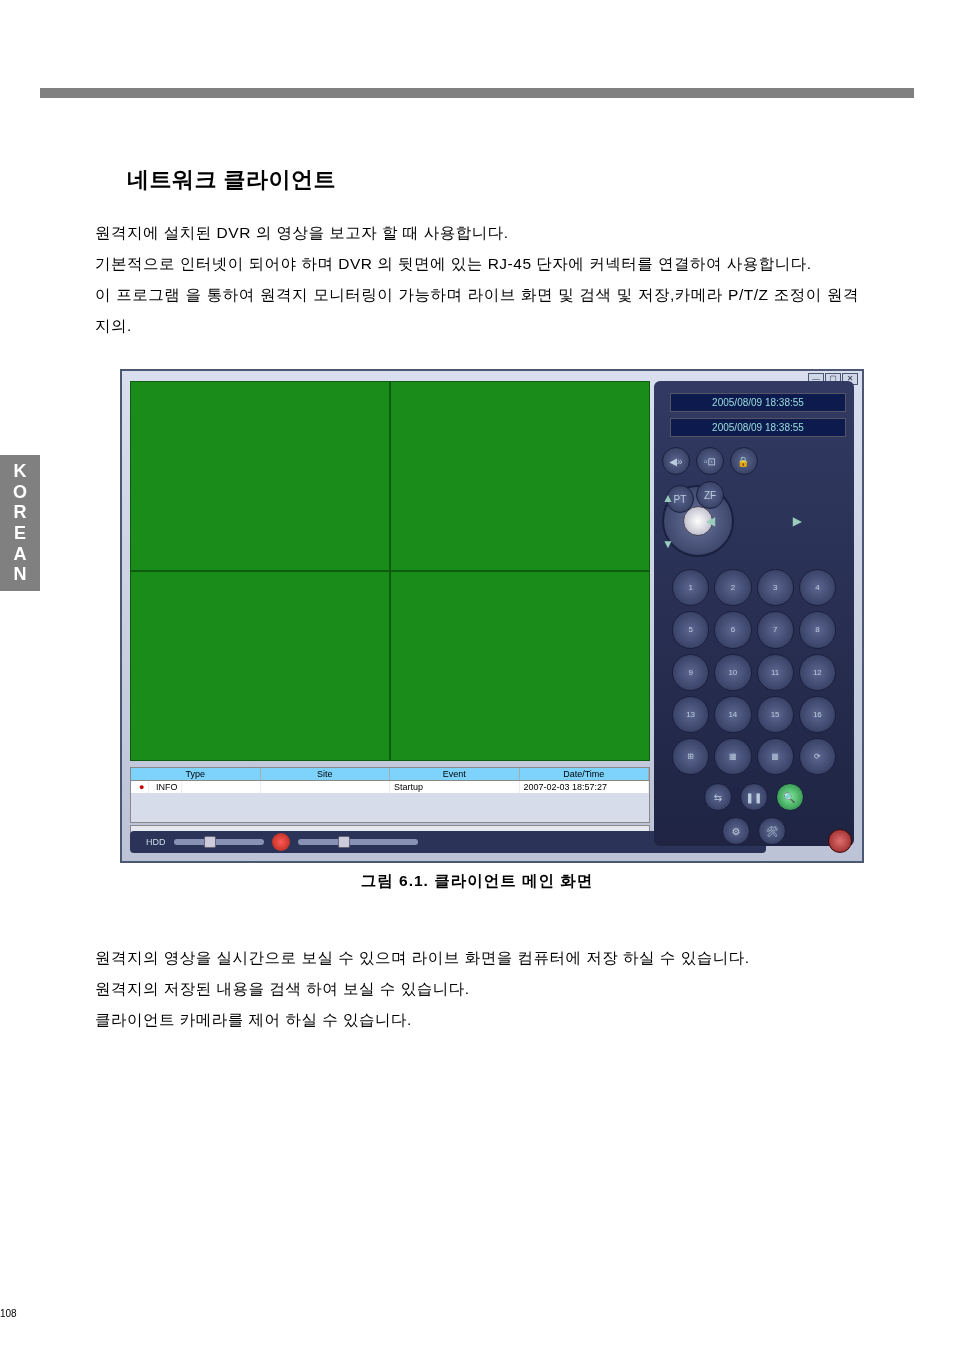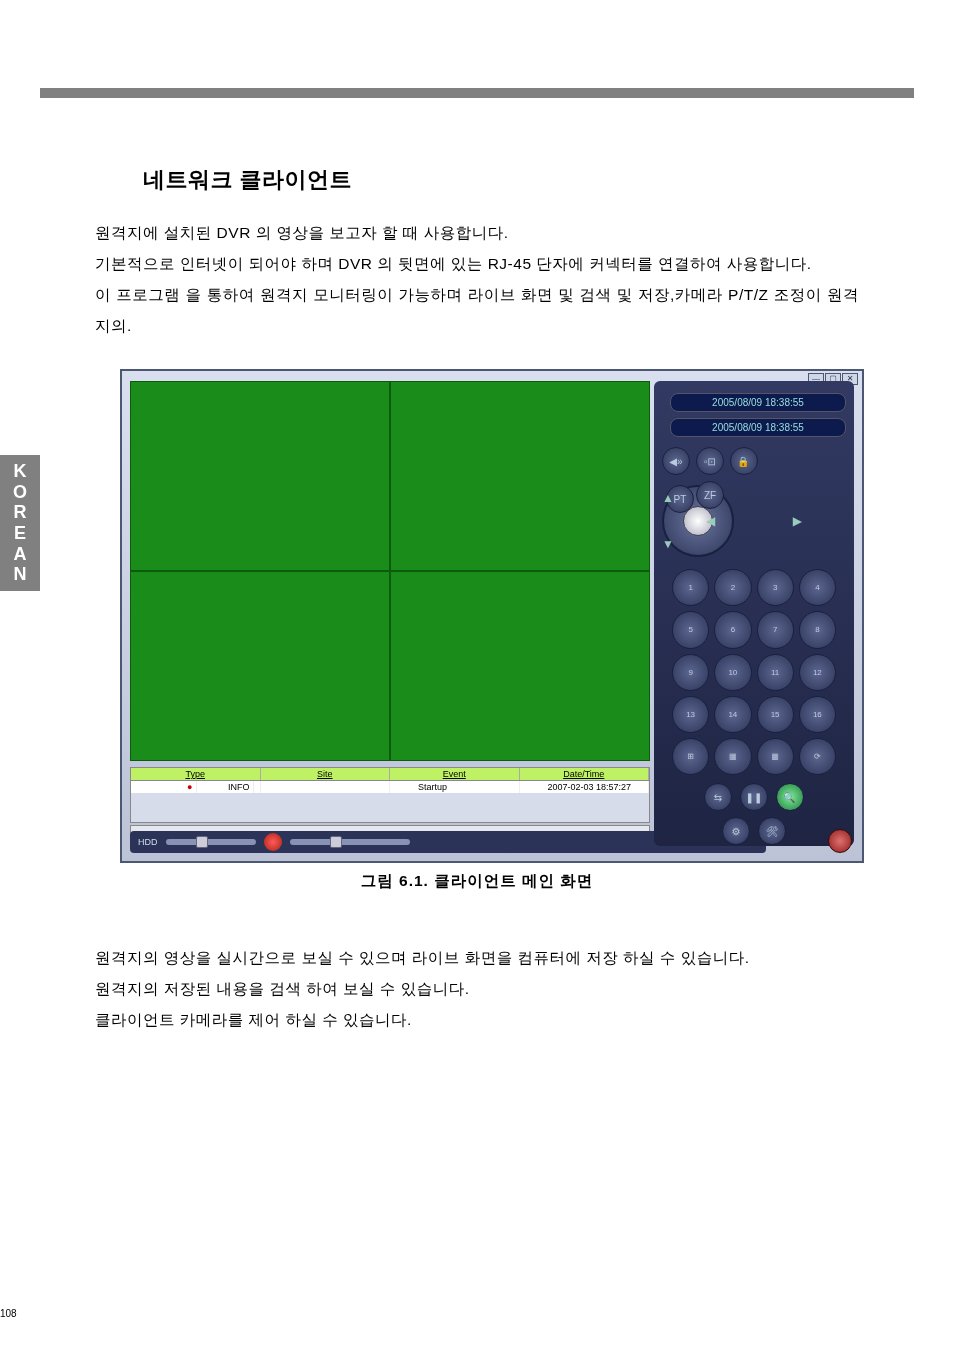--- a/index.html
+++ b/index.html
@@ -1,49 +1,49 @@
 <!DOCTYPE html>
 <html><head>
 <meta charset="utf-8">
 <style>
   * { box-sizing: border-box; margin: 0; padding: 0; }
   html, body { width: 954px; height: 1349px; background: #fff; font-family: "Malgun Gothic", Arial, sans-serif; color: #000; }
   .top-bar { height: 95px; background: #fff; }
   .top-line { position: absolute; top: 88px; left: 40px; right: 40px; height: 10px; background: #808080; }
   .page { position: relative; padding: 60px 95px 0 95px; }
   .side-tab { position: absolute; left: 0; top: 455px; width: 40px; background: #808080; color: #fff; padding: 6px 0; border-radius: 0 0 0 0; display:flex; flex-direction:column; align-items:center; font-size: 18px; font-weight: bold; line-height: 1.15; }
-  h1.title { font-size: 22px; font-weight: bold; margin: 10px 0 22px 48px; letter-spacing: 0.5px; }
+  h1.title { font-size: 22px; font-weight: bold; margin: 10px 0 22px 32px; letter-spacing: 0.5px; }
   p.body { font-size: 15.5px; line-height: 2.0; letter-spacing: 0.5px; text-align: justify; }
   .screenshot-wrap { margin: 28px 0 8px 25px; }
   .app-window { width: 744px; height: 494px; background: linear-gradient(#d9dfee,#bcc3d7); border: 2px solid #4c5773; position: relative; }
   .titlebar { position: absolute; top: 0; right: 0; height: 16px; width: 85px; display:flex; justify-content:flex-end; gap:1px; padding:2px 4px; }
   .titlebar .tbtn { width:16px; height:12px; background:#cfd6e6; border:1px solid #4c5773; font-size:8px; line-height:10px; text-align:center; color:#2b3350; }
   .video-area { position: absolute; top: 10px; left: 8px; width: 520px; height: 380px; background: #1a8c1a; display:grid; grid-template-columns:1fr 1fr; grid-template-rows:1fr 1fr; }
   .video-area .cell { border: 1px solid #0d5c0d; }
   .right-panel { position: absolute; top:10px; right:8px; width: 200px; height:465px; background: linear-gradient(#323a63,#1e2442); border-radius:6px; padding:6px 8px; display:flex; flex-direction:column; gap:6px; }
   .logo-area { height:40px; }
-  .time-box { background:#0d1a4d; border:1px solid #556; color:#9dd; font-size:10px; padding:3px 2px; border-radius:8px; text-align:center;margin-left:8px; }
+  .time-box { background:#0d1a4d; border:1px solid #556; color:#9dd; font-size:10px; padding:3px 2px; border-radius:0; text-align:center;margin-left:8px; }
   .ctrl-row { display:flex; gap:6px; margin-top:4px; }
   .circ-btn { width:28px; height:28px; border-radius:50%; background: radial-gradient(#5c6690,#2b3355); border:1px solid #1a2040; display:flex; align-items:center; justify-content:center; color:#bcd; font-size:10px; }
   .ptz-pad { position:relative; height:100px; display:flex; align-items:center; margin:4px 0; }
   .ptz-pad .ring { width:72px; height:72px; border-radius:50%; background: radial-gradient(#6b76a0,#2b3355); border:2px solid #1a2040; display:flex; align-items:center; justify-content:center; }
   .ptz-pad .center { width:30px; height:30px; border-radius:50%; background:radial-gradient(#fff,#aab); border:1px solid #445; }
   .arrow { position:absolute; color:#9cb; font-size:12px; }
   .cam-grid { display:grid; grid-template-columns: repeat(4,1fr); gap:5px; padding:2px 10px; }
   .cam-btn { width:100%; aspect-ratio:1; border-radius:50%; background:radial-gradient(#5c6690,#2b3355); border:1px solid #1a2040; color:#bcd; font-size:8px; display:flex; align-items:center; justify-content:center; }
   .bottom-ctrl { display:flex; gap:8px; justify-content:center; }
   .bottom-ctrl .circ-btn.green { background: radial-gradient(#7eea9a,#1f7d3a); }
   .corner-btn { position:absolute; right:10px; bottom:8px; width:24px; height:24px; border-radius:50%; background:radial-gradient(#e07070,#8e1d1d); border:1px solid #3a0c0c; }
   .log-area { position:absolute; left:8px; top:396px; width:520px; height:56px; background:#d7dcea; border:1px solid #888; font-size:9px; }
-  .log-header { display:flex; background:#bef264; border-bottom:1px solid #888;text-decoration:underline; }
+  .log-header { display:flex; background:#7dd3fc; border-bottom:1px solid #888; }
   .log-header span { flex:1; text-align:center; border-right:1px solid #aaa; padding:1px 0; }
   .log-row { display:flex; background:#fff; }
-  .log-row span { flex:1; padding:1px 4px; border-right:1px solid #eee;margin-left:24px; }
+  .log-row span { flex:1; padding:1px 4px; border-right:1px solid #eee; }
   .log-row .bullet { color:#c00; font-weight:bold; }
-  .hdd-bar { position:absolute; left:8px; bottom:8px; width:636px; height:22px; background:#2b3458; border-radius:4px; display:flex; align-items:center; gap:8px; padding:0 8px; font-size:9px; color:#cde; }
+  .hdd-bar { position:absolute; left:8px; bottom:8px; width:636px; height:22px; background:#2b3458; border-radius:4px; display:flex; align-items:center; gap:8px; padding:0 16px; font-size:9px; color:#cde; }
   .hdd-bar .slider { flex: 0 0 90px; height:6px; background:#8892b5; border-radius:3px; position:relative; } 
   .hdd-bar .knob { position:absolute; top:-3px; left:30px; width:12px; height:12px; background:#ccd; border-radius:2px; border:1px solid #667; }
   .hdd-bar .rec { width:18px; height:18px; border-radius:50%; background:radial-gradient(#ff5a5a,#a21); }
   .caption { text-align:center; font-size:15.5px; font-weight:bold; margin:8px 0 50px 0; letter-spacing:1px; }
   h2.sub { font-size:17px; font-weight:bold; margin: 0 0 8px 80px; }
   .page-num { position:absolute; left:0; right:0; bottom:30px; font-size:10px; }
   .scrollbar-h { position:absolute; left:8px; top:454px; width:520px; height:12px; background:#e6e8f0; border:1px solid #888; }
 </style>
 </head>
 <body>

